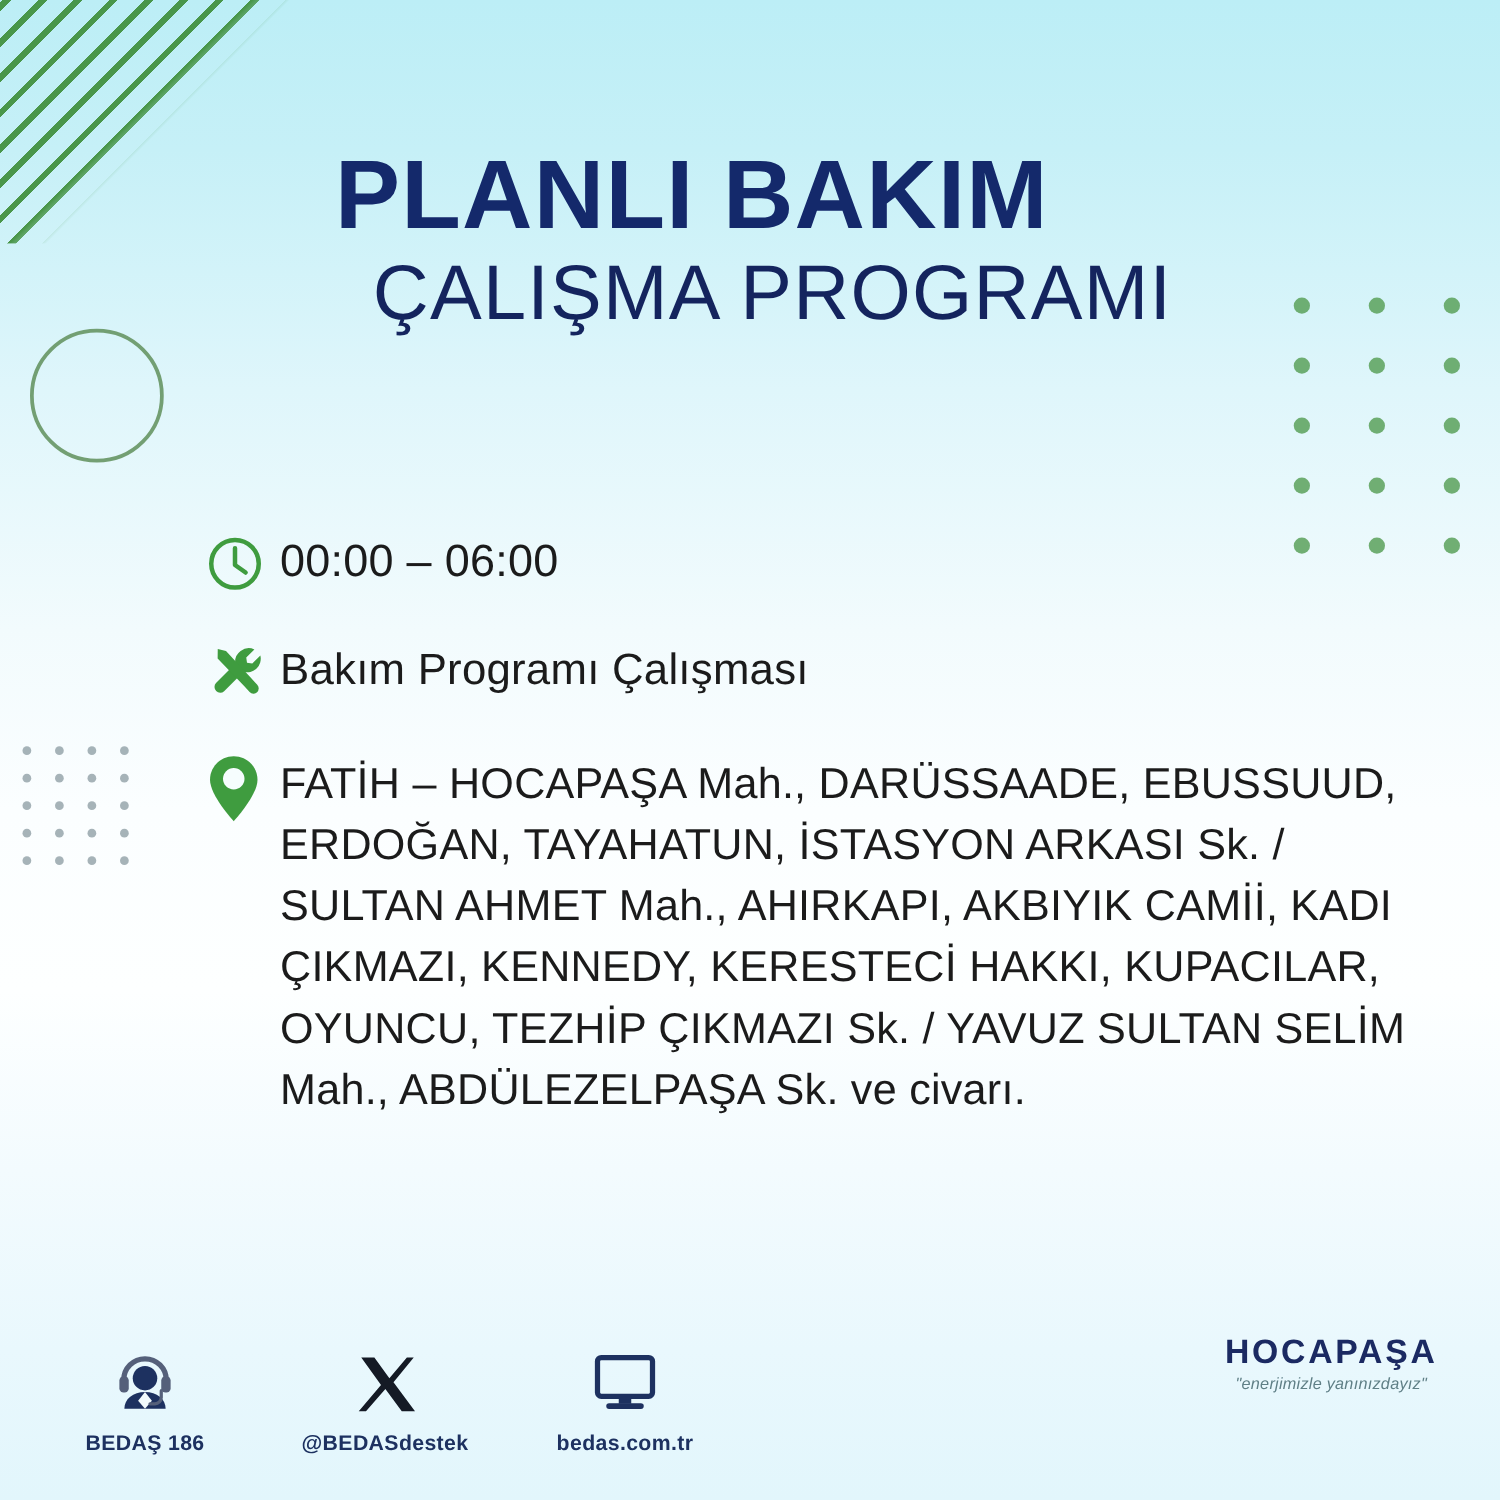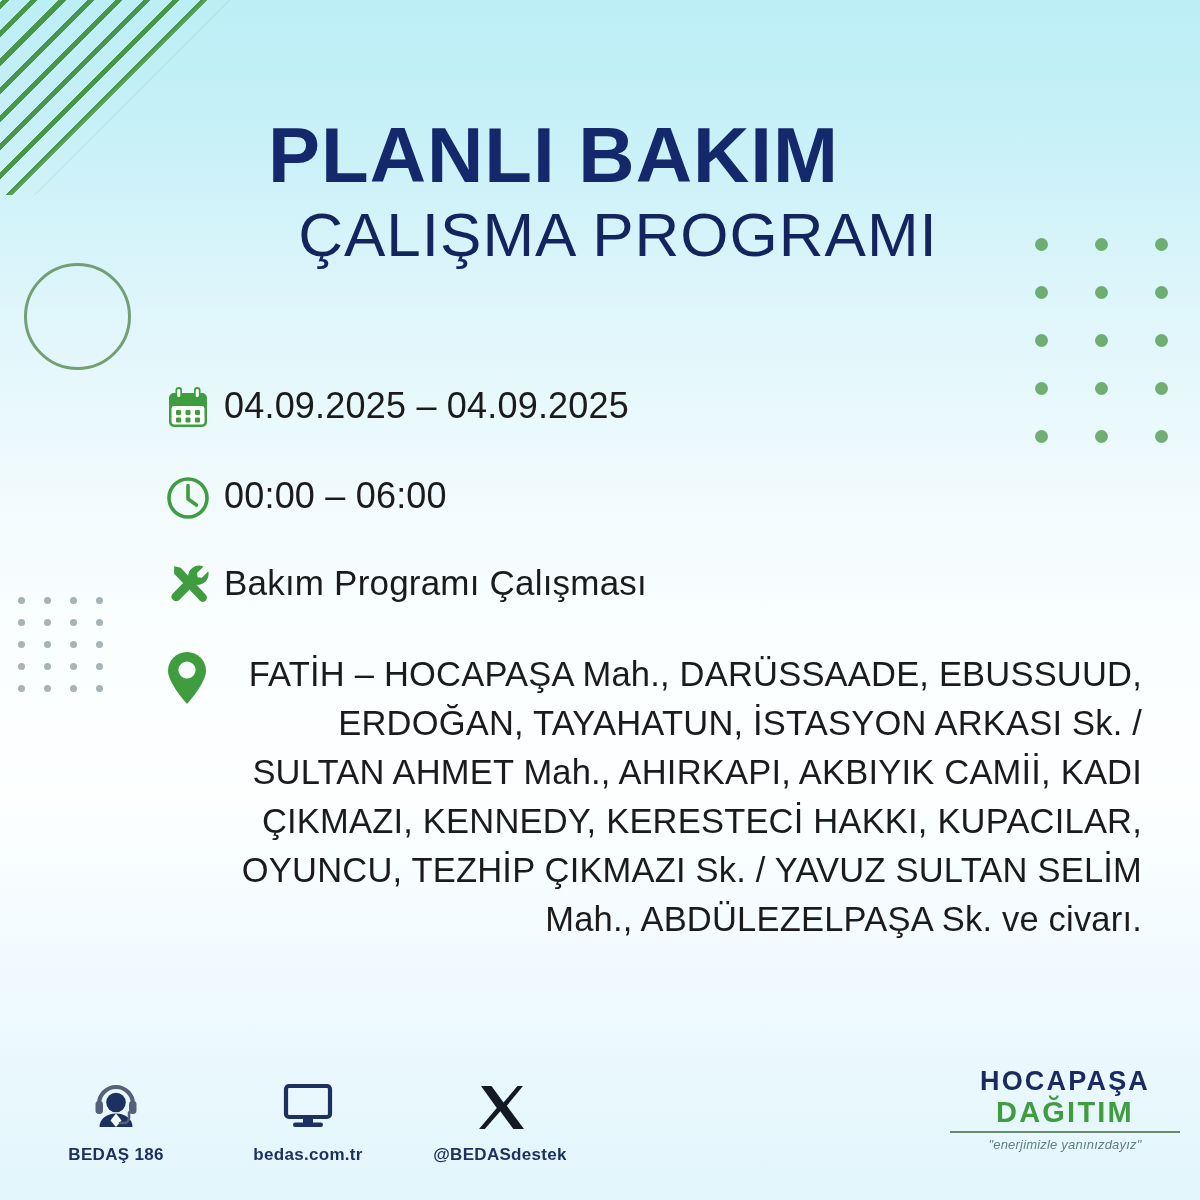--- a/index.html
+++ b/index.html
@@ -138,28 +138,28 @@
   .row .txt {
     flex: 1 1 auto;
     padding-top: 4px;
     color: #1b1b1b;
     font-size: 35px;
     line-height: 1.32;
     letter-spacing: .2px;
   }
   #row-date .txt, #row-time .txt { font-size: 36px; }
   #row-work .txt { font-size: 35px; }
-  #row-loc  { margin-bottom: 0; text-align: right; }
+  #row-loc  { margin-bottom: 0; }
   #row-loc .txt {
     font-size: 34.5px;
     line-height: 1.42;
   }
   #row-loc .ic { padding-top: 2px; }
   #row-date { margin-bottom: 30px; }
-  #row-time { margin-bottom: 28px; }
+  #row-time { margin-bottom: 28px; margin-top: 43px; }
   #row-work { margin-bottom: 30px; }
 
   
   .footer {
     position: absolute;
     left: 46px;
     top: 1073px;
     display: flex;
     align-items: flex-start;
     gap: 52px;
@@ -271,41 +271,20 @@
       <div class="dot"></div>
   </div>
 
   <div class="heading">
     <div class="line1">PLANLI BAKIM</div>
     <div class="line2">ÇALIŞMA PROGRAMI</div>
   </div>
 
   <div class="rows">
 
-    <div class="row" id="row-date">
-      <div class="ic">
-        <svg width="52" height="52" viewBox="0 0 52 52" aria-hidden="true">
-          <rect x="7" y="11" width="38" height="34" rx="5" fill="#3f9c3f"></rect>
-          <rect x="9.5" y="24" width="33" height="18.5" rx="3" fill="#ffffff"></rect>
-          <rect x="13.5" y="5" width="6.5" height="12" rx="3.2" fill="#3f9c3f"></rect>
-          <rect x="32" y="5" width="6.5" height="12" rx="3.2" fill="#3f9c3f"></rect>
-          <rect x="15.2" y="7" width="3.1" height="8" rx="1.5" fill="#ffffff"></rect>
-          <rect x="33.7" y="7" width="3.1" height="8" rx="1.5" fill="#ffffff"></rect>
-          <g fill="#3f9c3f">
-            <rect x="14" y="28" width="5" height="5" rx="1"></rect>
-            <rect x="23.5" y="28" width="5" height="5" rx="1"></rect>
-            <rect x="33" y="28" width="5" height="5" rx="1"></rect>
-            <rect x="14" y="35.5" width="5" height="5" rx="1"></rect>
-            <rect x="23.5" y="35.5" width="5" height="5" rx="1"></rect>
-            <rect x="33" y="35.5" width="5" height="5" rx="1"></rect>
-          </g>
-        </svg>
-      </div>
-      <div class="txt">04.09.2025 – 04.09.2025</div>
-    </div>
 
     <div class="row" id="row-time">
       <div class="ic">
         <svg width="52" height="52" viewBox="0 0 52 52" aria-hidden="true">
           <circle cx="26" cy="26" r="19" fill="none" stroke="#3f9c3f" stroke-width="3.6"></circle>
           <path d="M26 13.5 V27 L34.5 33" fill="none" stroke="#3f9c3f" stroke-width="3.6" stroke-linecap="round" stroke-linejoin="round"></path>
         </svg>
       </div>
       <div class="txt">00:00 – 06:00</div>
     </div>
@@ -355,39 +334,38 @@
           <path d="M29 36.5 c-9.5 0 -16.5 5.4 -16.5 13.5 h33 c0 -8.1 -7 -13.5 -16.5 -13.5 z" fill="#1d3160"></path>
           <path d="M29 36.5 l-5.5 7 5.5 6.5 5.5 -6.5 z" fill="#f2fbfd"></path>
           <path d="M42 35.5 v5.5 a5 5 0 0 1 -5 5 h-4" fill="none" stroke="#55607a" stroke-width="2.6" stroke-linecap="round"></path>
         </svg>
       </div>
       <div class="flabel">BEDAŞ 186</div>
     </div>
 
     <div class="contact">
       <div class="ficon">
+        <svg width="56" height="56" viewBox="0 0 56 56" aria-hidden="true">
+          <path d="M9 7 h10.5 l12 16.6 L45.5 7 H51 L34.8 26.8 L52 50 H41.4 L28.3 32.2 L12.8 50 H7 L24.8 29 Z" fill="#141a25"></path>
+        </svg>
+      </div>
+      <div class="flabel">@BEDASdestek</div>
+    </div>
+
+    <div class="contact">
+      <div class="ficon">
         <svg width="58" height="58" viewBox="0 0 58 58" aria-hidden="true">
           <rect x="7" y="9" width="44" height="31" rx="3" fill="none" stroke="#1d3160" stroke-width="4.2"></rect>
           <rect x="24" y="40" width="10" height="6" fill="#1d3160"></rect>
           <rect x="14" y="45.5" width="30" height="4.6" rx="2.3" fill="#1d3160"></rect>
         </svg>
       </div>
       <div class="flabel">bedas.com.tr</div>
     </div>
 
-    <div class="contact">
-      <div class="ficon">
-        <svg width="56" height="56" viewBox="0 0 56 56" aria-hidden="true">
-          <path d="M9 7 h10.5 l12 16.6 L45.5 7 H51 L34.8 26.8 L52 50 H41.4 L28.3 32.2 L12.8 50 H7 L24.8 29 Z" fill="#141a25"></path>
-        </svg>
-      </div>
-      <div class="flabel">@BEDASdestek</div>
-    </div>
-
   </div>
 
   <div class="logo">
     <div class="l1">HOCAPAŞA</div>
-    <div class="l3">DAĞITIM</div>
     <div class="l4">"enerjimizle yanınızdayız"</div>
   </div>
 
 </div>
 
 </body></html>

